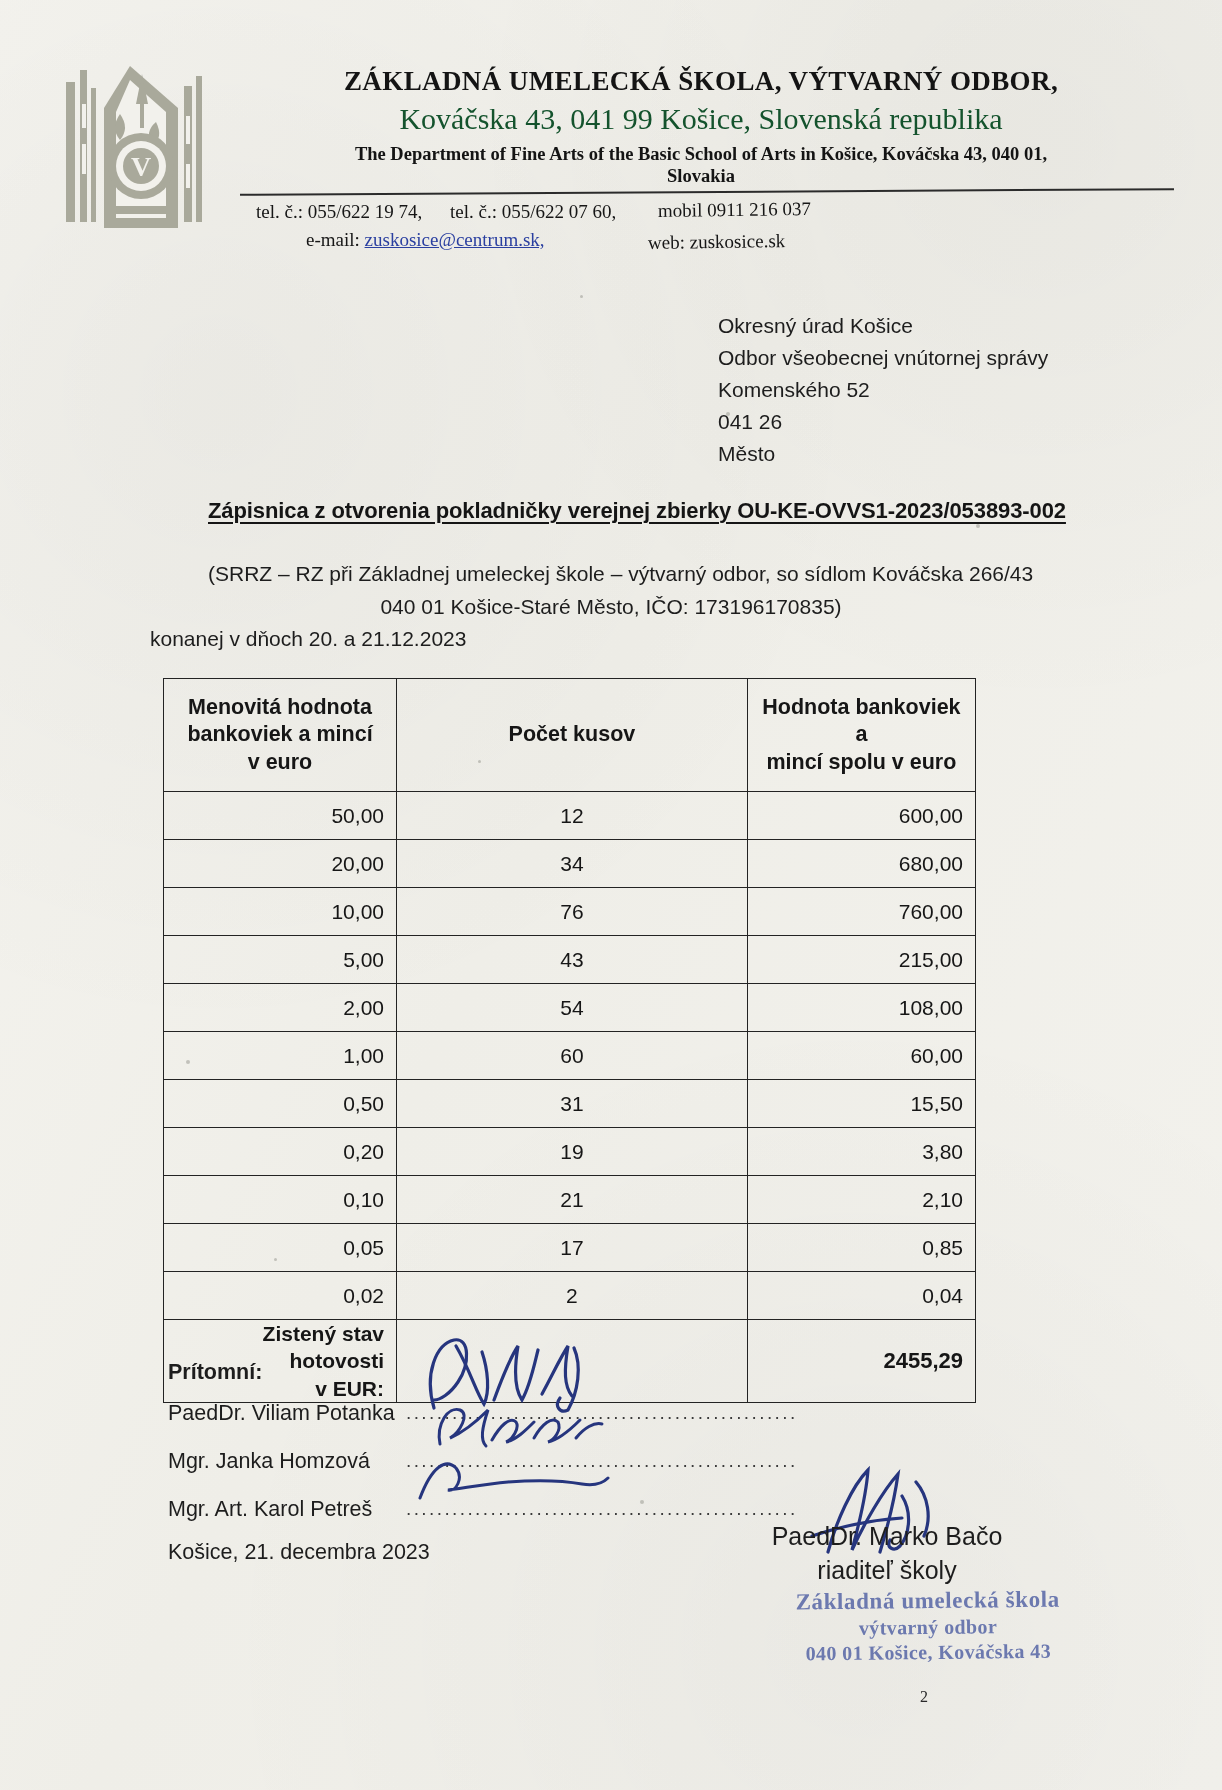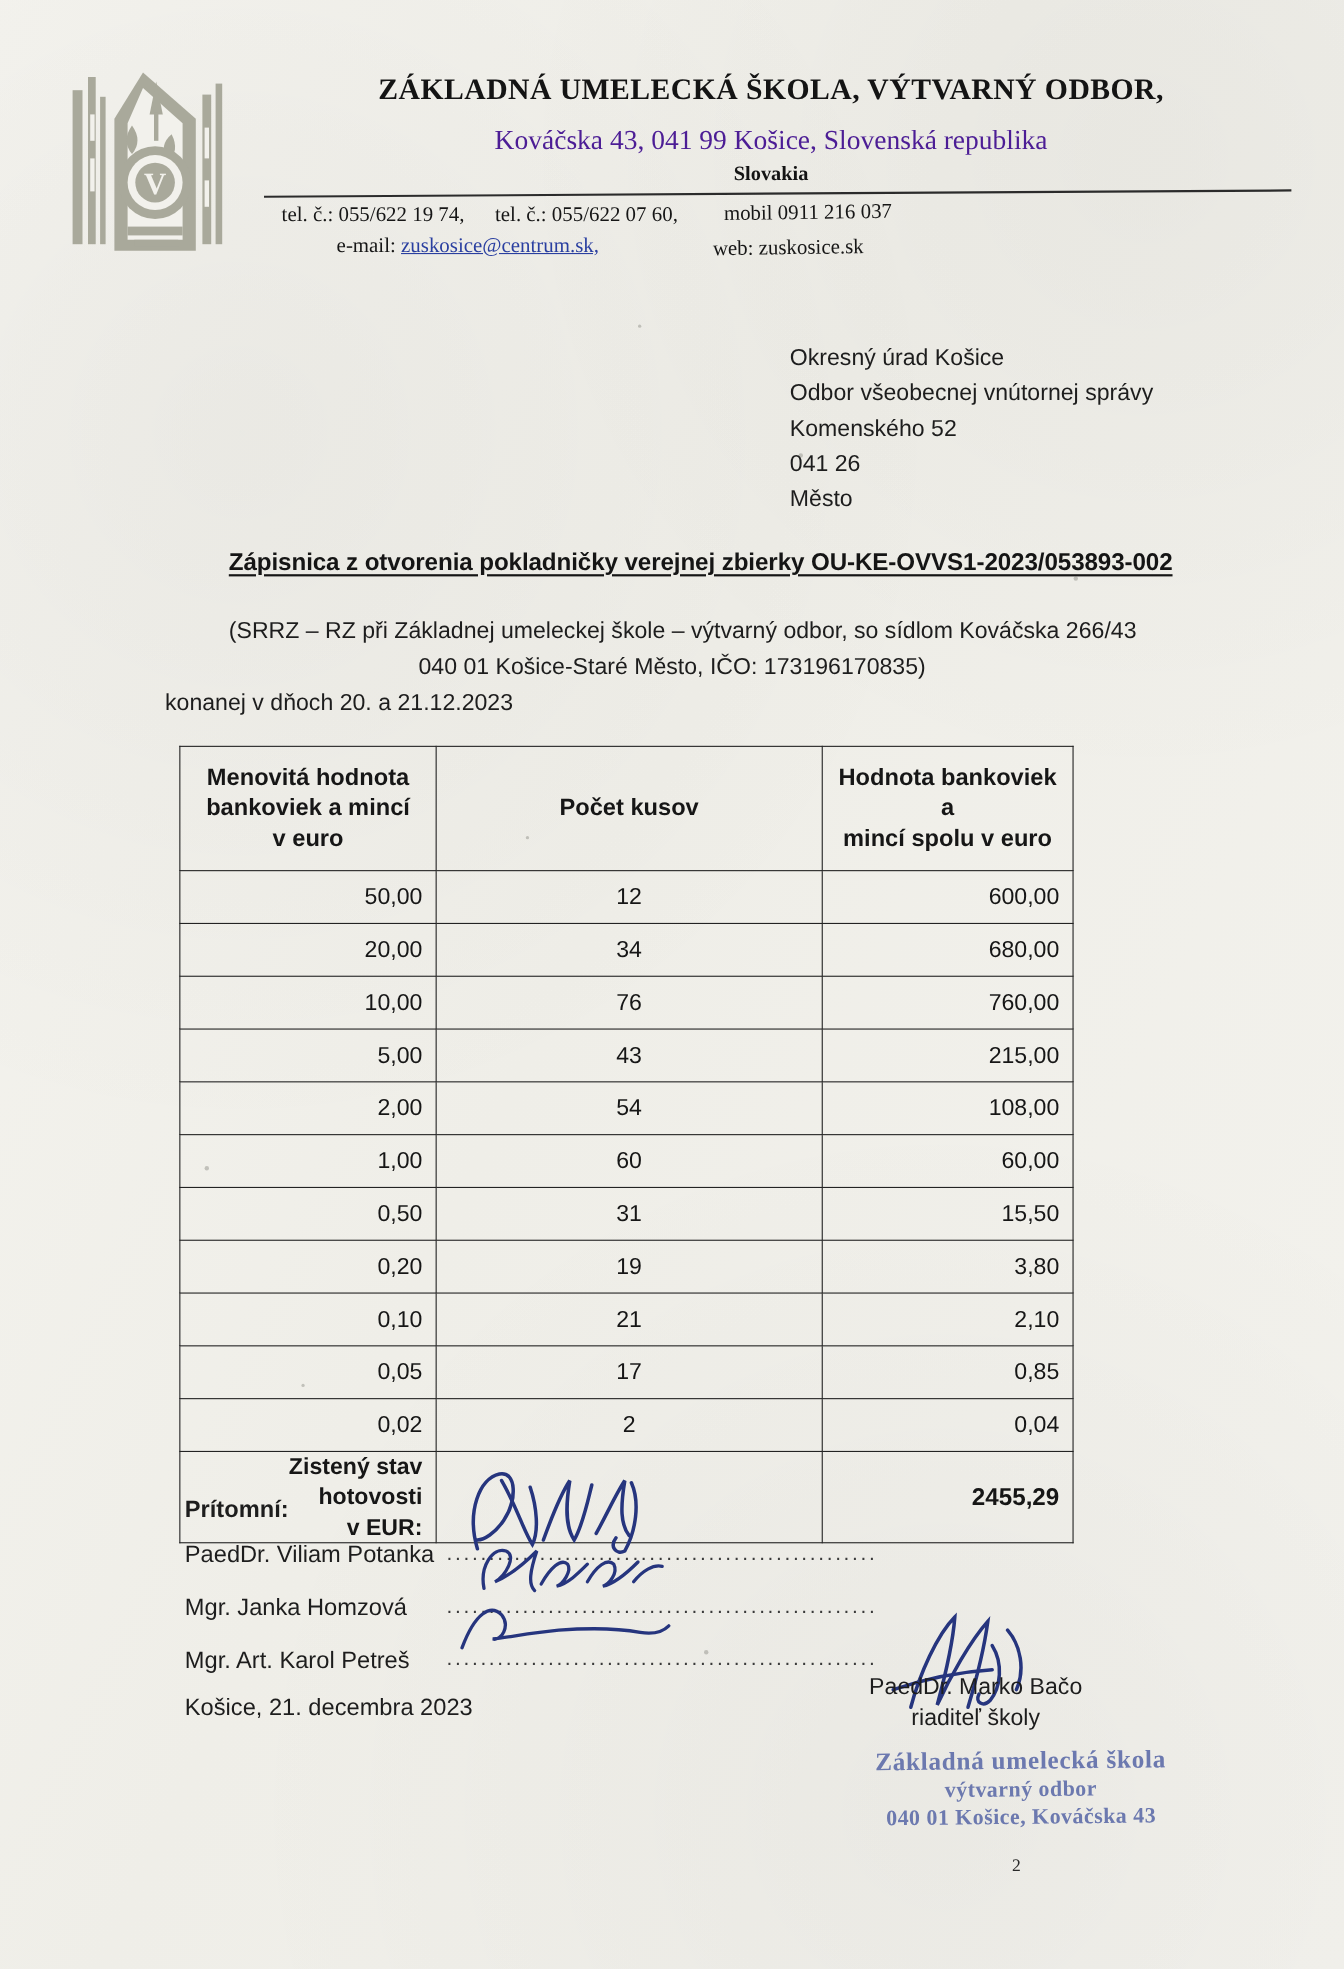--- a/index.html
+++ b/index.html
@@ -58,24 +58,24 @@
   .org-name {
     font-family: "Liberation Serif", serif;
     font-size: 27px;
     font-weight: bold;
     letter-spacing: 0.4px;
     line-height: 1.12;
     color: #141414;
   }
   .org-addr {
     font-family: "Liberation Serif", serif;
-    font-size: 25px;
+    font-size: 30px;
     line-height: 1.25;
-    margin-top: 16px;
-    color: #4c1d95;
+    margin-top: 4px;
+    color: #14532d;
   }
   .org-en {
     font-family: "Liberation Serif", serif;
     font-size: 18.5px;
     font-weight: bold;
     line-height: 1.2;
     margin-top: 5px;
     color: #141414;
   }
   .org-en .slovakia { display: block; }
@@ -226,21 +226,21 @@
   .sig2 { top: 1398px; left: 430px; }
   .sig3 { top: 1452px; left: 412px; }
   .sig-dir { top: 1462px; left: 806px; }
 
   .director-block {
     position: absolute;
     top: 1520px;
     left: 742px;
     width: 290px;
     text-align: center;
-    font-size: 21px;
+    font-size: 25px;
     line-height: 1.35;
     color: #1d1d1d;
   }
   .place-date {
     position: absolute;
     top: 1540px;
     left: 168px;
     font-size: 21.5px;
     color: #1d1d1d;
   }
@@ -342,20 +342,21 @@
             <rect x="56" y="146" width="50" height="8"></rect>
             <rect x="62" y="158" width="40" height="6"></rect>
           </g>
         </svg>
       </div>
 
       <div class="head-text">
         <div class="org-name">ZÁKLADNÁ UMELECKÁ ŠKOLA, VÝTVARNÝ ODBOR,</div>
         <div class="org-addr">Kováčska 43, 041 99 Košice, Slovenská republika</div>
         <div class="org-en">
+          <span>The Department of Fine Arts of the Basic School of Arts in Košice, Kováčska 43, 040 01,</span>
           <span class="slovakia">Slovakia</span>
         </div>
         <div class="hr-rule"></div>
         <div class="contact">
           <span class="c-tel1">tel. č.: 055/622 19 74,</span>
           <span class="c-tel2">tel. č.: 055/622 07 60,</span>
           <span class="c-mob">mobil 0911 216 037</span>
           <span class="c-mail">
             <span>e-mail:</span>
             <span class="link">zuskosice@centrum.sk,</span>

